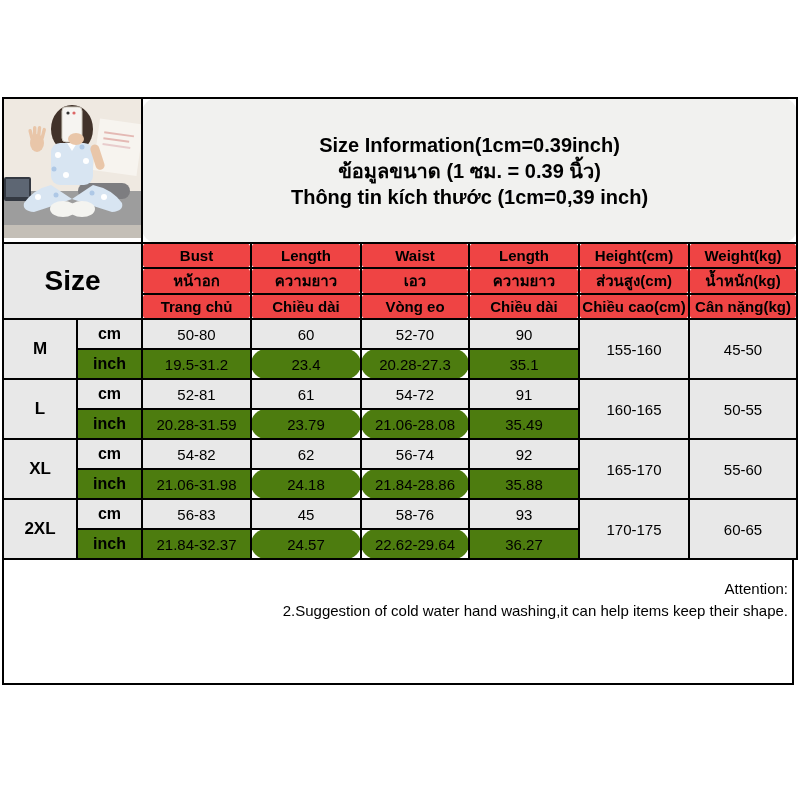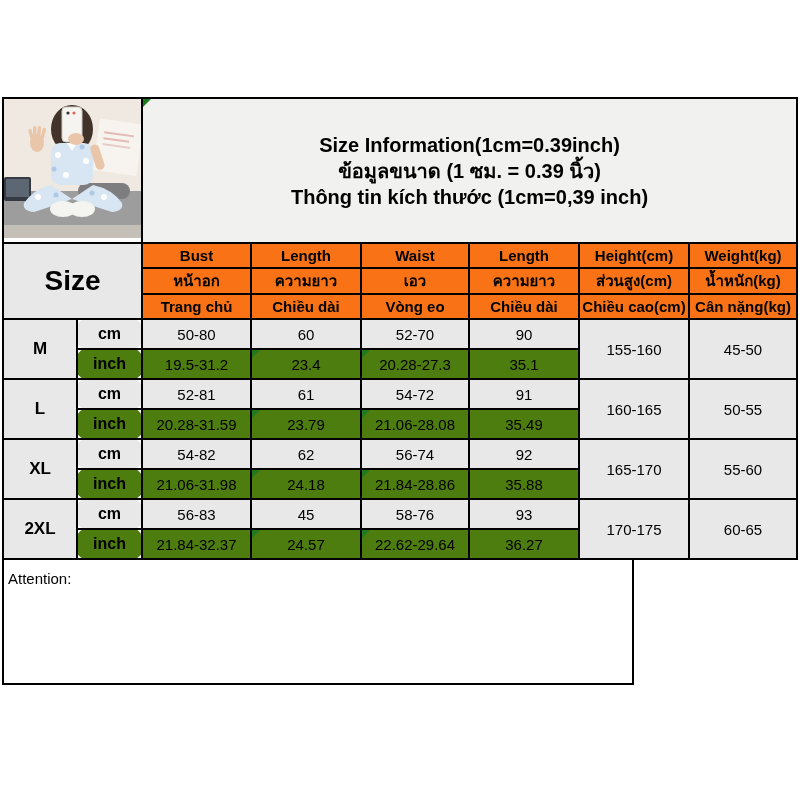--- a/index.html
+++ b/index.html
@@ -12,38 +12,38 @@
   table.size-table{
     border-collapse:collapse;table-layout:fixed;width:796px;
   }
   table.size-table td{
     border:2px solid #000;text-align:center;vertical-align:middle;
     padding:0;overflow:hidden;white-space:nowrap;
   }
   .photo-cell{background:#fff;padding:0;height:139px;}
   .title-cell{background:#f1f1ef;}
   .title-cell .t{font-weight:bold;font-size:20px;line-height:26px;}
-  .hdr{background:#f97316;font-weight:bold;font-size:15px;height:23px;}
+  .hdr{background:#ef4444;font-weight:bold;font-size:15px;height:23px;border-radius:6px;}
   .size-head{background:#e8e8e8;font-weight:bold;font-size:28px;}
   .size-lbl{background:#e8e8e8;font-weight:bold;font-size:17px;}
-  .unit{font-weight:bold;font-size:16px;border-radius:9px;}
+  .unit{font-weight:bold;font-size:16px;}
   .cm-row td{background:#e8e8e8;}
   .inch-row td{background:#4d7c0f;}
   .gray{background:#e8e8e8 !important;}
   .val{font-size:15px;}
   tr.data-row td{height:28px;}
-  .nc{position:relative;}
+  .nc{position:relative;border-radius:15px;}
   .nc::before{
     content:"";position:absolute;top:0;left:0;width:0;height:0;
     border-top:8px solid #1e7b1e;border-right:8px solid transparent;
   }
   .attention{
     border:2px solid #000;border-top:none;
-    width:632px;min-height:125px;box-sizing:border-box;
-    padding:8px 4px;font-size:15px;line-height:22px;text-align:left;
+    width:792px;min-height:125px;box-sizing:border-box;
+    padding:18px 4px;font-size:15px;line-height:22px;text-align:right;
     background:#fff;
   }
   .attention p{margin:0;}
 </style>
 </head>
 <body>
 
 <div class="sheet">
   <table class="size-table">
     <colgroup>
@@ -211,14 +211,15 @@
       <td class="val">21.84-32.37</td>
       <td class="val nc">24.57</td>
       <td class="val nc">22.62-29.64</td>
       <td class="val">36.27</td>
     </tr>
   </tbody>
     </table>
 
   <div class="attention">
     <p>Attention:</p>
+    <p>2.Suggestion of cold water hand washing,it can help items keep their shape.</p>
   </div>
 </div>
 
 </body></html>

